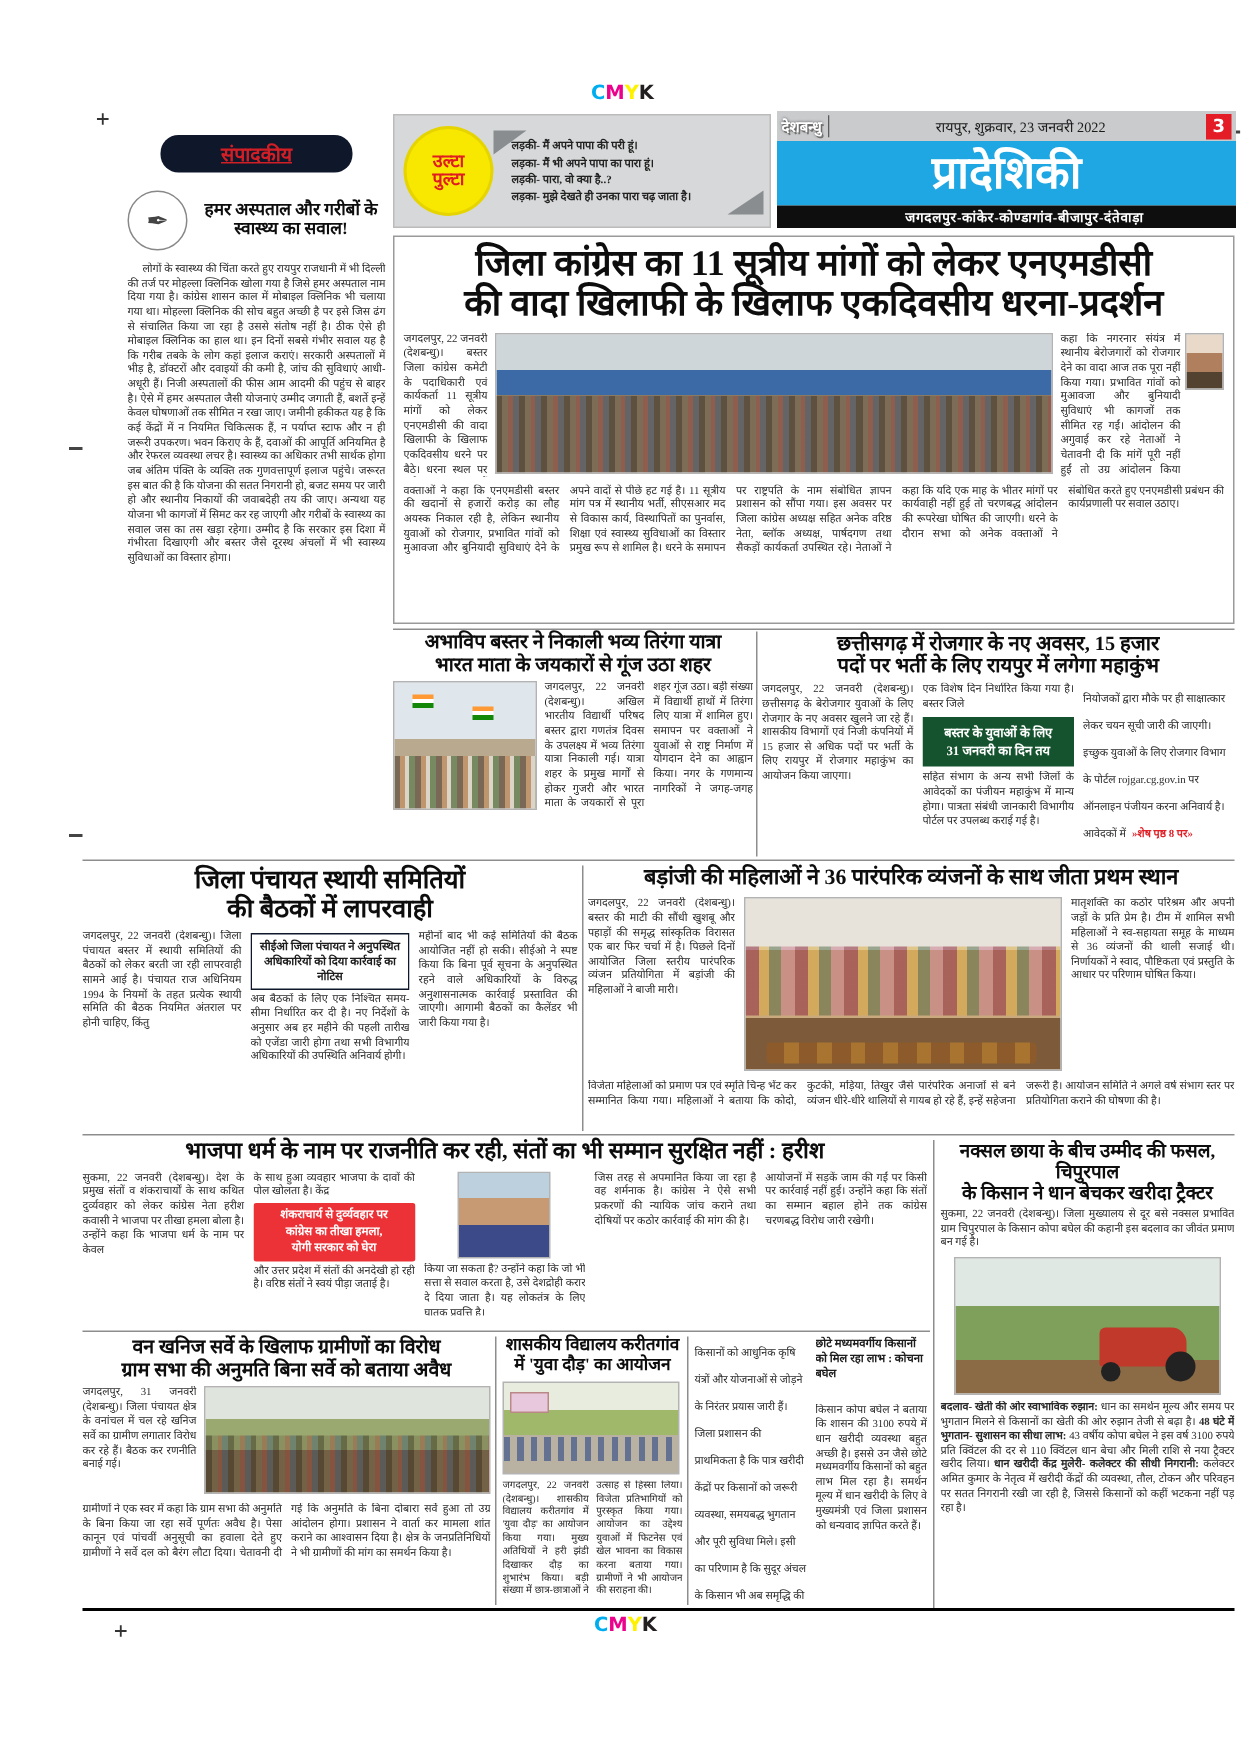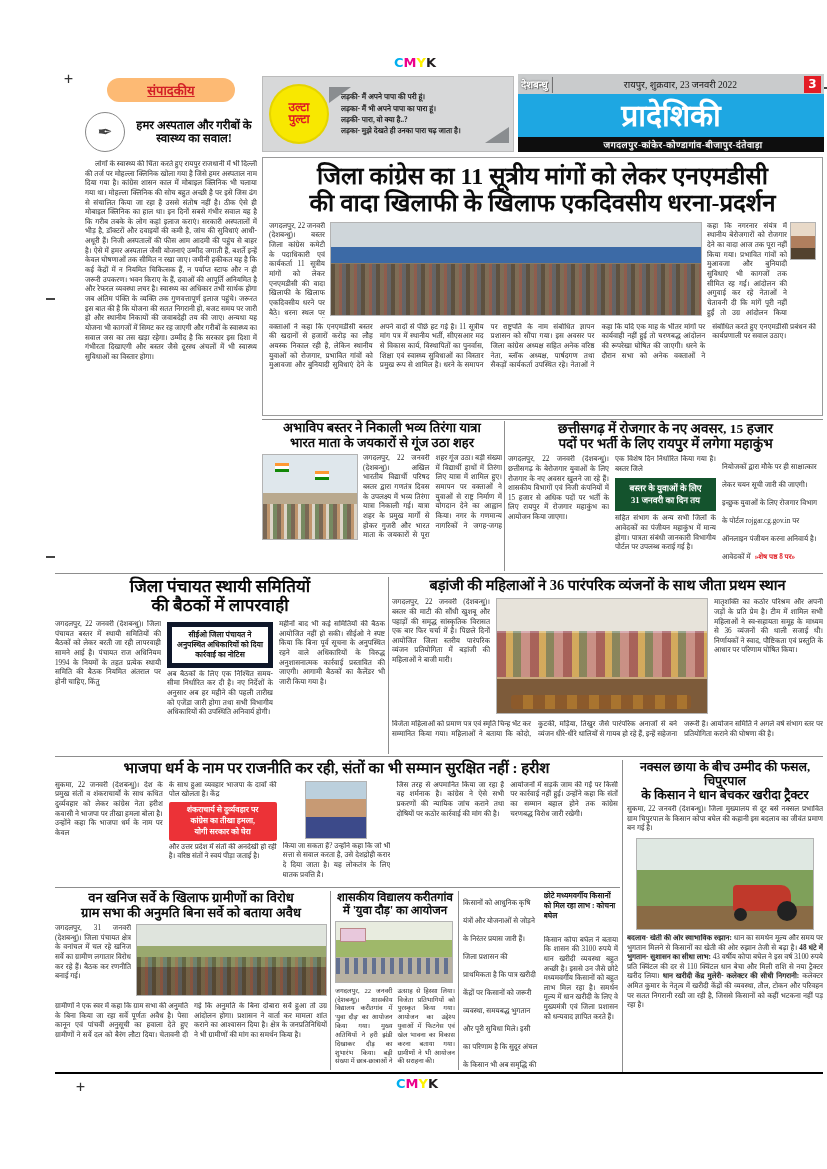--- a/index.html
+++ b/index.html
@@ -15,41 +15,41 @@
   }
   .head { font-weight:bold; text-align:center; line-height:1.12; color:#0d0d0d; }
   .rule { background:#8d8d8d; }
   .rule-dark { background:#000; }
   .col { flex:1; overflow:hidden; }
   .photo { position:relative; overflow:hidden; border:1px solid #b3b3b3; }
   .crowd:after { content:""; position:absolute; left:0; right:0; bottom:0; height:55%;
     background:repeating-linear-gradient(90deg, rgba(40,30,20,.45) 0 4px, rgba(90,70,50,.25) 4px 8px, rgba(150,40,40,.35) 8px 11px, rgba(30,60,110,.35) 11px 15px); }
   .cont-mark { color:#e02128; font-weight:bold; font-size:7.2px; }
   .subhead-inline { font-weight:bold; }
-  .notebox { border:5px solid #0f172a; padding:3px 2px; font-size:7.6px; font-weight:bold; text-align:center; line-height:1.3; margin:2px 0; }
+  .notebox { border:1px solid #0f172a; padding:3px 2px; font-size:7.6px; font-weight:bold; text-align:center; line-height:1.3; margin:2px 0; }
   .cmyk { font-family:"DejaVu Sans", sans-serif; font-weight:bold; font-size:13px; letter-spacing:0; }
   .cmyk .c{color:#00aeef}.cmyk .m{color:#ec008c}.cmyk .y{color:#fff200}.cmyk .k{color:#231f20}
   .cropmark { color:#333; font-size:15px; font-family:"DejaVu Sans Mono", monospace; }
   .tick { background:#444; }
 </style>
 </head>
 <body>
 
 <div id="page">
 
   <div class="abs cropmark" style="left:64px;top:70px;">+</div>
   <div class="abs cropmark" style="left:76px;top:1078px;">+</div>
   <div class="abs tick" style="left:816px;top:87px;width:11px;height:2px;"></div>
   <div class="abs tick" style="left:46px;top:298px;width:9px;height:2px;"></div>
   <div class="abs tick" style="left:46px;top:556px;width:9px;height:2px;"></div>
   <div class="abs cmyk" style="left:394px;top:55px;"><span class="c">C</span><span class="m">M</span><span class="y">Y</span><span class="k">K</span></div>
   <div class="abs cmyk" style="left:396px;top:1076px;"><span class="c">C</span><span class="m">M</span><span class="y">Y</span><span class="k">K</span></div>
 
   <div class="abs" style="left:85px;top:78px;width:172px;height:497px;">
-    <div style="width:128px;margin:0 auto;background:#fdba74;border-radius:12px;text-align:center;padding:3px 0;">
+    <div style="width:128px;margin:12px auto;background:#0f172a;border-radius:12px;text-align:center;padding:3px 0;">
       <span style="color:#d21f26;font-weight:bold;font-size:13px;text-decoration:underline;">संपादकीय</span>
     </div>
     <div style="display:flex;align-items:center;gap:6px;margin-top:10px;">
       <div style="width:40px;height:40px;border:1px solid #888;border-radius:50%;flex:0 0 auto;display:flex;align-items:center;justify-content:center;font-size:18px;color:#444;">✒</div>
       <div class="head" style="font-size:11.5px;">हमर अस्पताल और गरीबों के स्वास्थ्य का सवाल!</div>
     </div>
     <div class="body-txt" style="margin-top:8px;height:400px;text-indent:10px;">लोगों के स्वास्थ्य की चिंता करते हुए रायपुर राजधानी में भी दिल्ली की तर्ज पर मोहल्ला क्लिनिक खोला गया है जिसे हमर अस्पताल नाम दिया गया है। कांग्रेस शासन काल में मोबाइल क्लिनिक भी चलाया गया था। मोहल्ला क्लिनिक की सोच बहुत अच्छी है पर इसे जिस ढंग से संचालित किया जा रहा है उससे संतोष नहीं है। ठीक ऐसे ही मोबाइल क्लिनिक का हाल था। इन दिनों सबसे गंभीर सवाल यह है कि गरीब तबके के लोग कहां इलाज कराएं। सरकारी अस्पतालों में भीड़ है, डॉक्टरों और दवाइयों की कमी है, जांच की सुविधाएं आधी-अधूरी हैं। निजी अस्पतालों की फीस आम आदमी की पहुंच से बाहर है। ऐसे में हमर अस्पताल जैसी योजनाएं उम्मीद जगाती हैं, बशर्ते इन्हें केवल घोषणाओं तक सीमित न रखा जाए। जमीनी हकीकत यह है कि कई केंद्रों में न नियमित चिकित्सक हैं, न पर्याप्त स्टाफ और न ही जरूरी उपकरण। भवन किराए के हैं, दवाओं की आपूर्ति अनियमित है और रेफरल व्यवस्था लचर है। स्वास्थ्य का अधिकार तभी सार्थक होगा जब अंतिम पंक्ति के व्यक्ति तक गुणवत्तापूर्ण इलाज पहुंचे। जरूरत इस बात की है कि योजना की सतत निगरानी हो, बजट समय पर जारी हो और स्थानीय निकायों की जवाबदेही तय की जाए। अन्यथा यह योजना भी कागजों में सिमट कर रह जाएगी और गरीबों के स्वास्थ्य का सवाल जस का तस खड़ा रहेगा। उम्मीद है कि सरकार इस दिशा में गंभीरता दिखाएगी और बस्तर जैसे दूरस्थ अंचलों में भी स्वास्थ्य सुविधाओं का विस्तार होगा।</div>
   </div>
 
   <div class="abs" style="left:262px;top:76px;width:252px;height:76px;background:#d7d8d9;border:1px solid #bbb;display:flex;align-items:center;">

